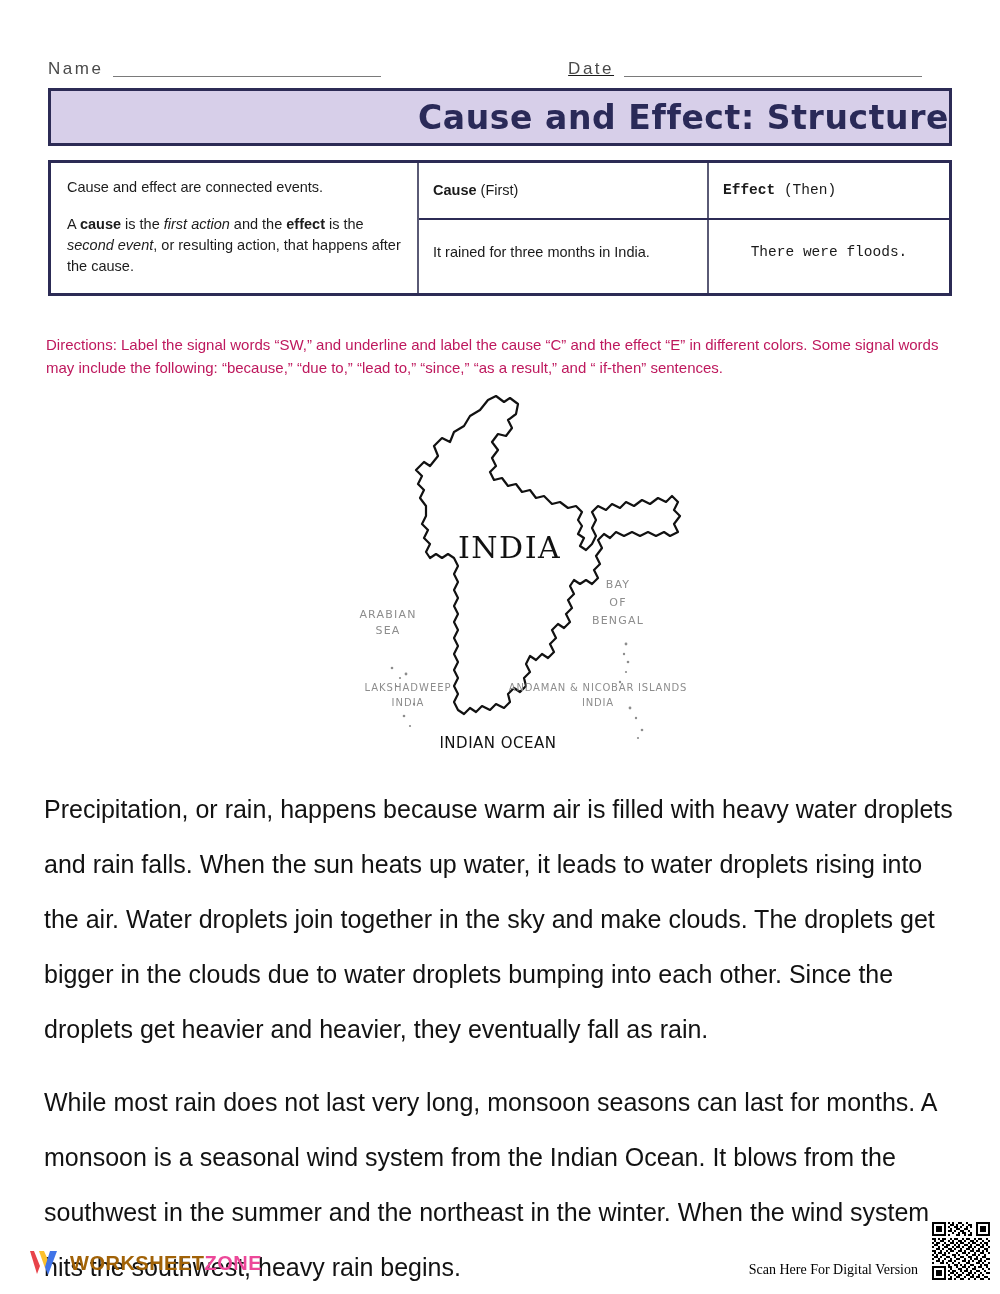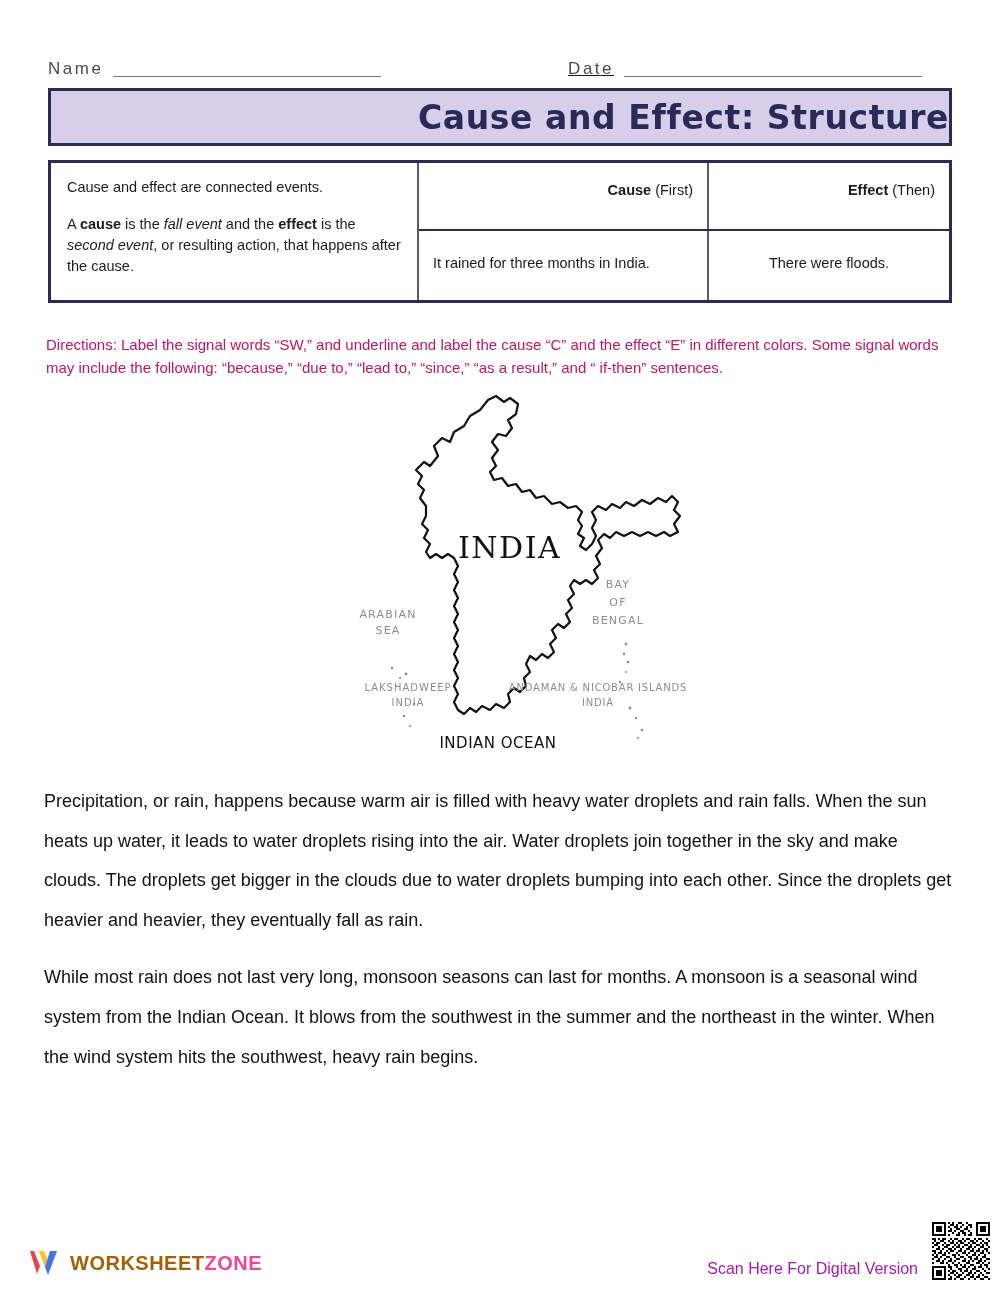--- a/index.html
+++ b/index.html
@@ -114,25 +114,25 @@
   .it-cell {
     box-sizing: border-box;
     padding: 16px 14px;
     font-size: 14.5px;
     line-height: 1.45;
   }
   .it-cell.col1 {
     width: 290px;
     border-right: 2px solid #5a5a75;
   }
-  .it-cell.col2 { flex: 1; }
+  .it-cell.col2 { flex: 1; font-family: Liberation Mono, monospace; }
   .it-head-row .it-cell {
-    text-align: right;
+    text-align: left;
     padding-top: 17px;
-    padding-bottom: 28px;
+    padding-bottom: 17px;
   }
   .it-head-row .it-cell .b { font-weight: 700; }
   .it-body-row .it-cell.col1 {
     text-align: left;
     padding-top: 22px;
     padding-bottom: 26px;
   }
   .it-body-row .it-cell.col2 {
     text-align: center;
     padding-top: 22px;
@@ -162,21 +162,21 @@
 
   
   .body-text {
     position: absolute;
     left: 44px;
     top: 782px;
     width: 912px;
   }
   .body-text p {
     margin: 0 0 18px 0;
-    font-size: 18px;
+    font-size: 25px;
     line-height: 2.2;
     color: #121212;
   }
   .body-text p:last-child { margin-bottom: 0; }
 
   
   .footer {
     position: absolute;
     left: 0;
     bottom: 8px;
@@ -202,23 +202,24 @@
     font-weight: 700;
     letter-spacing: 0.5px;
     white-space: nowrap;
   }
   .logo-text .w1 { color: #a16207; margin-top: 44px; }
   .logo-text .w2 { color: #ec4899; }
   .scan-text {
     position: absolute;
     right: 82px;
     bottom: 8px;
-    font-size: 16px;
-    color: #a21caf;
+    font-size: 14px;
+    color: #000000;
     white-space: nowrap;
+    font-family: Liberation Serif, serif;
   }
   .qr {
     position: absolute;
     right: 8px;
     bottom: 4px;
     width: 62px;
     height: 62px;
     background: #fff;
     padding: 2px;
     box-sizing: border-box;
@@ -241,21 +242,21 @@
     </div>
   </div>
 
   <div class="title-banner">
     <span class="title-text">Cause and Effect: Structure</span>
   </div>
 
   <div class="info-table">
     <div class="it-left">
       <p>Cause and effect are connected events.</p>
-      <p class="second"><span>A </span><b>cause</b><span> is the </span><i>fall event</i><span> and the </span><b>effect</b><span> is the </span><i>second event</i><span>, or resulting action, that happens after the cause.</span></p>
+      <p class="second"><span>A </span><b>cause</b><span> is the </span><i>first action</i><span> and the </span><b>effect</b><span> is the </span><i>second event</i><span>, or resulting action, that happens after the cause.</span></p>
     </div>
     <div class="it-right">
       <div class="it-head-row">
         <div class="it-cell col1"><span class="b">Cause</span><span> (First)</span></div>
         <div class="it-cell col2"><span class="b">Effect</span><span> (Then)</span></div>
       </div>
       <div class="it-body-row">
         <div class="it-cell col1">It rained for three months in India.</div>
         <div class="it-cell col2">There were floods.</div>
       </div>

